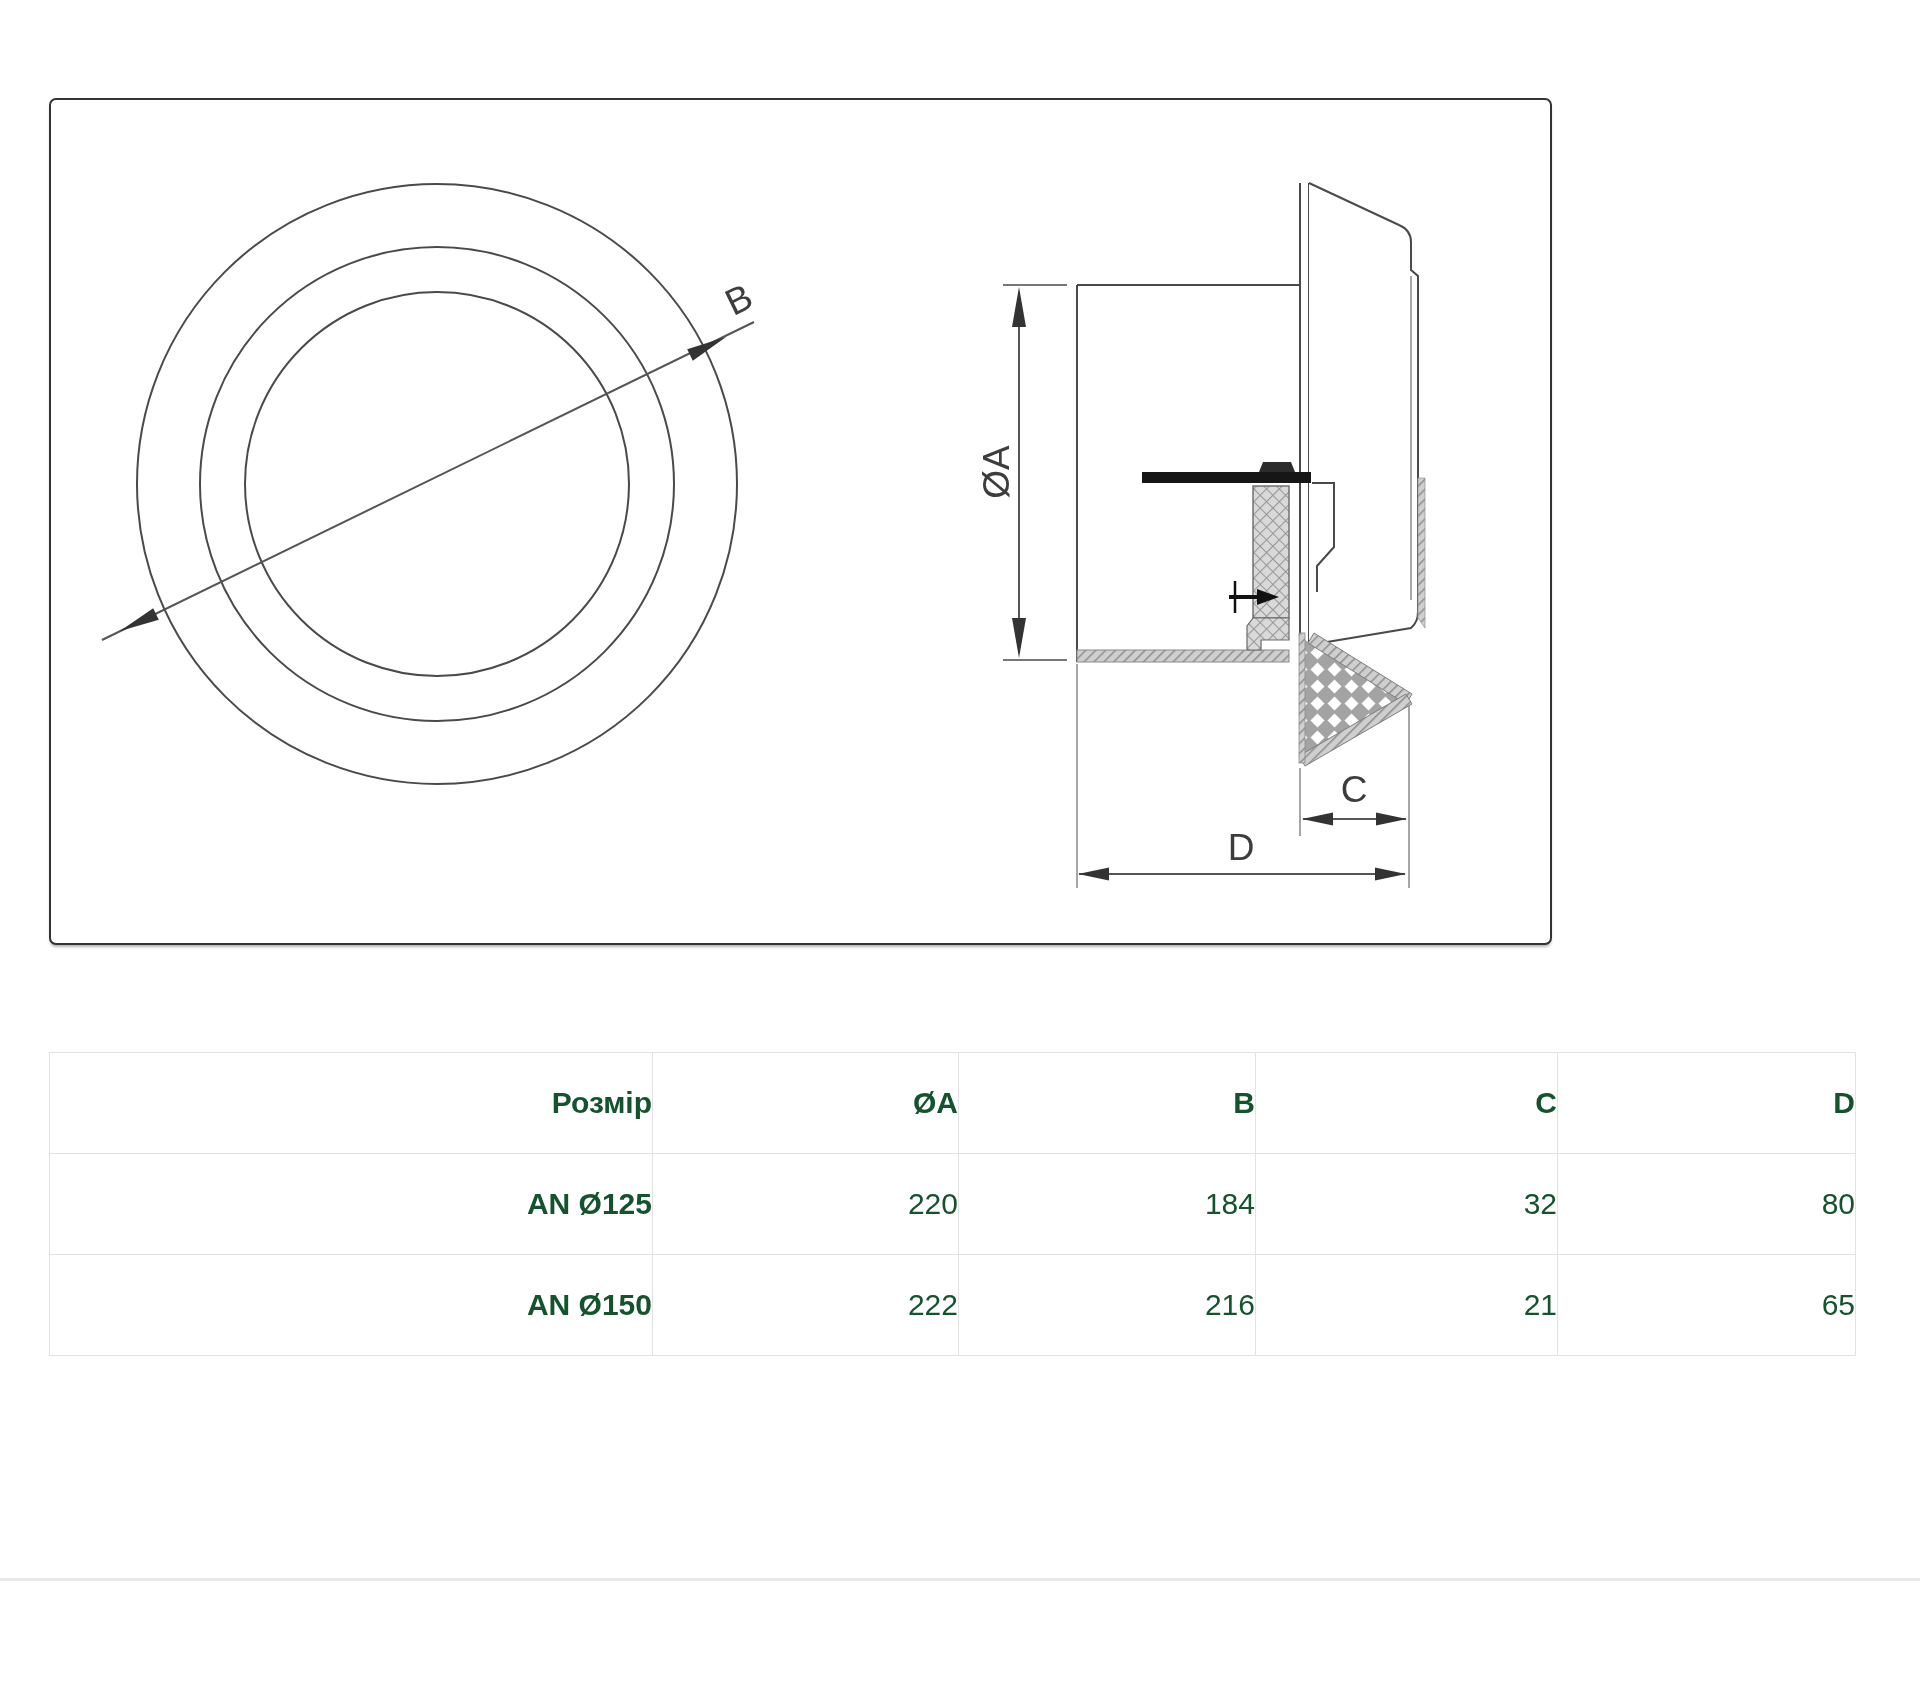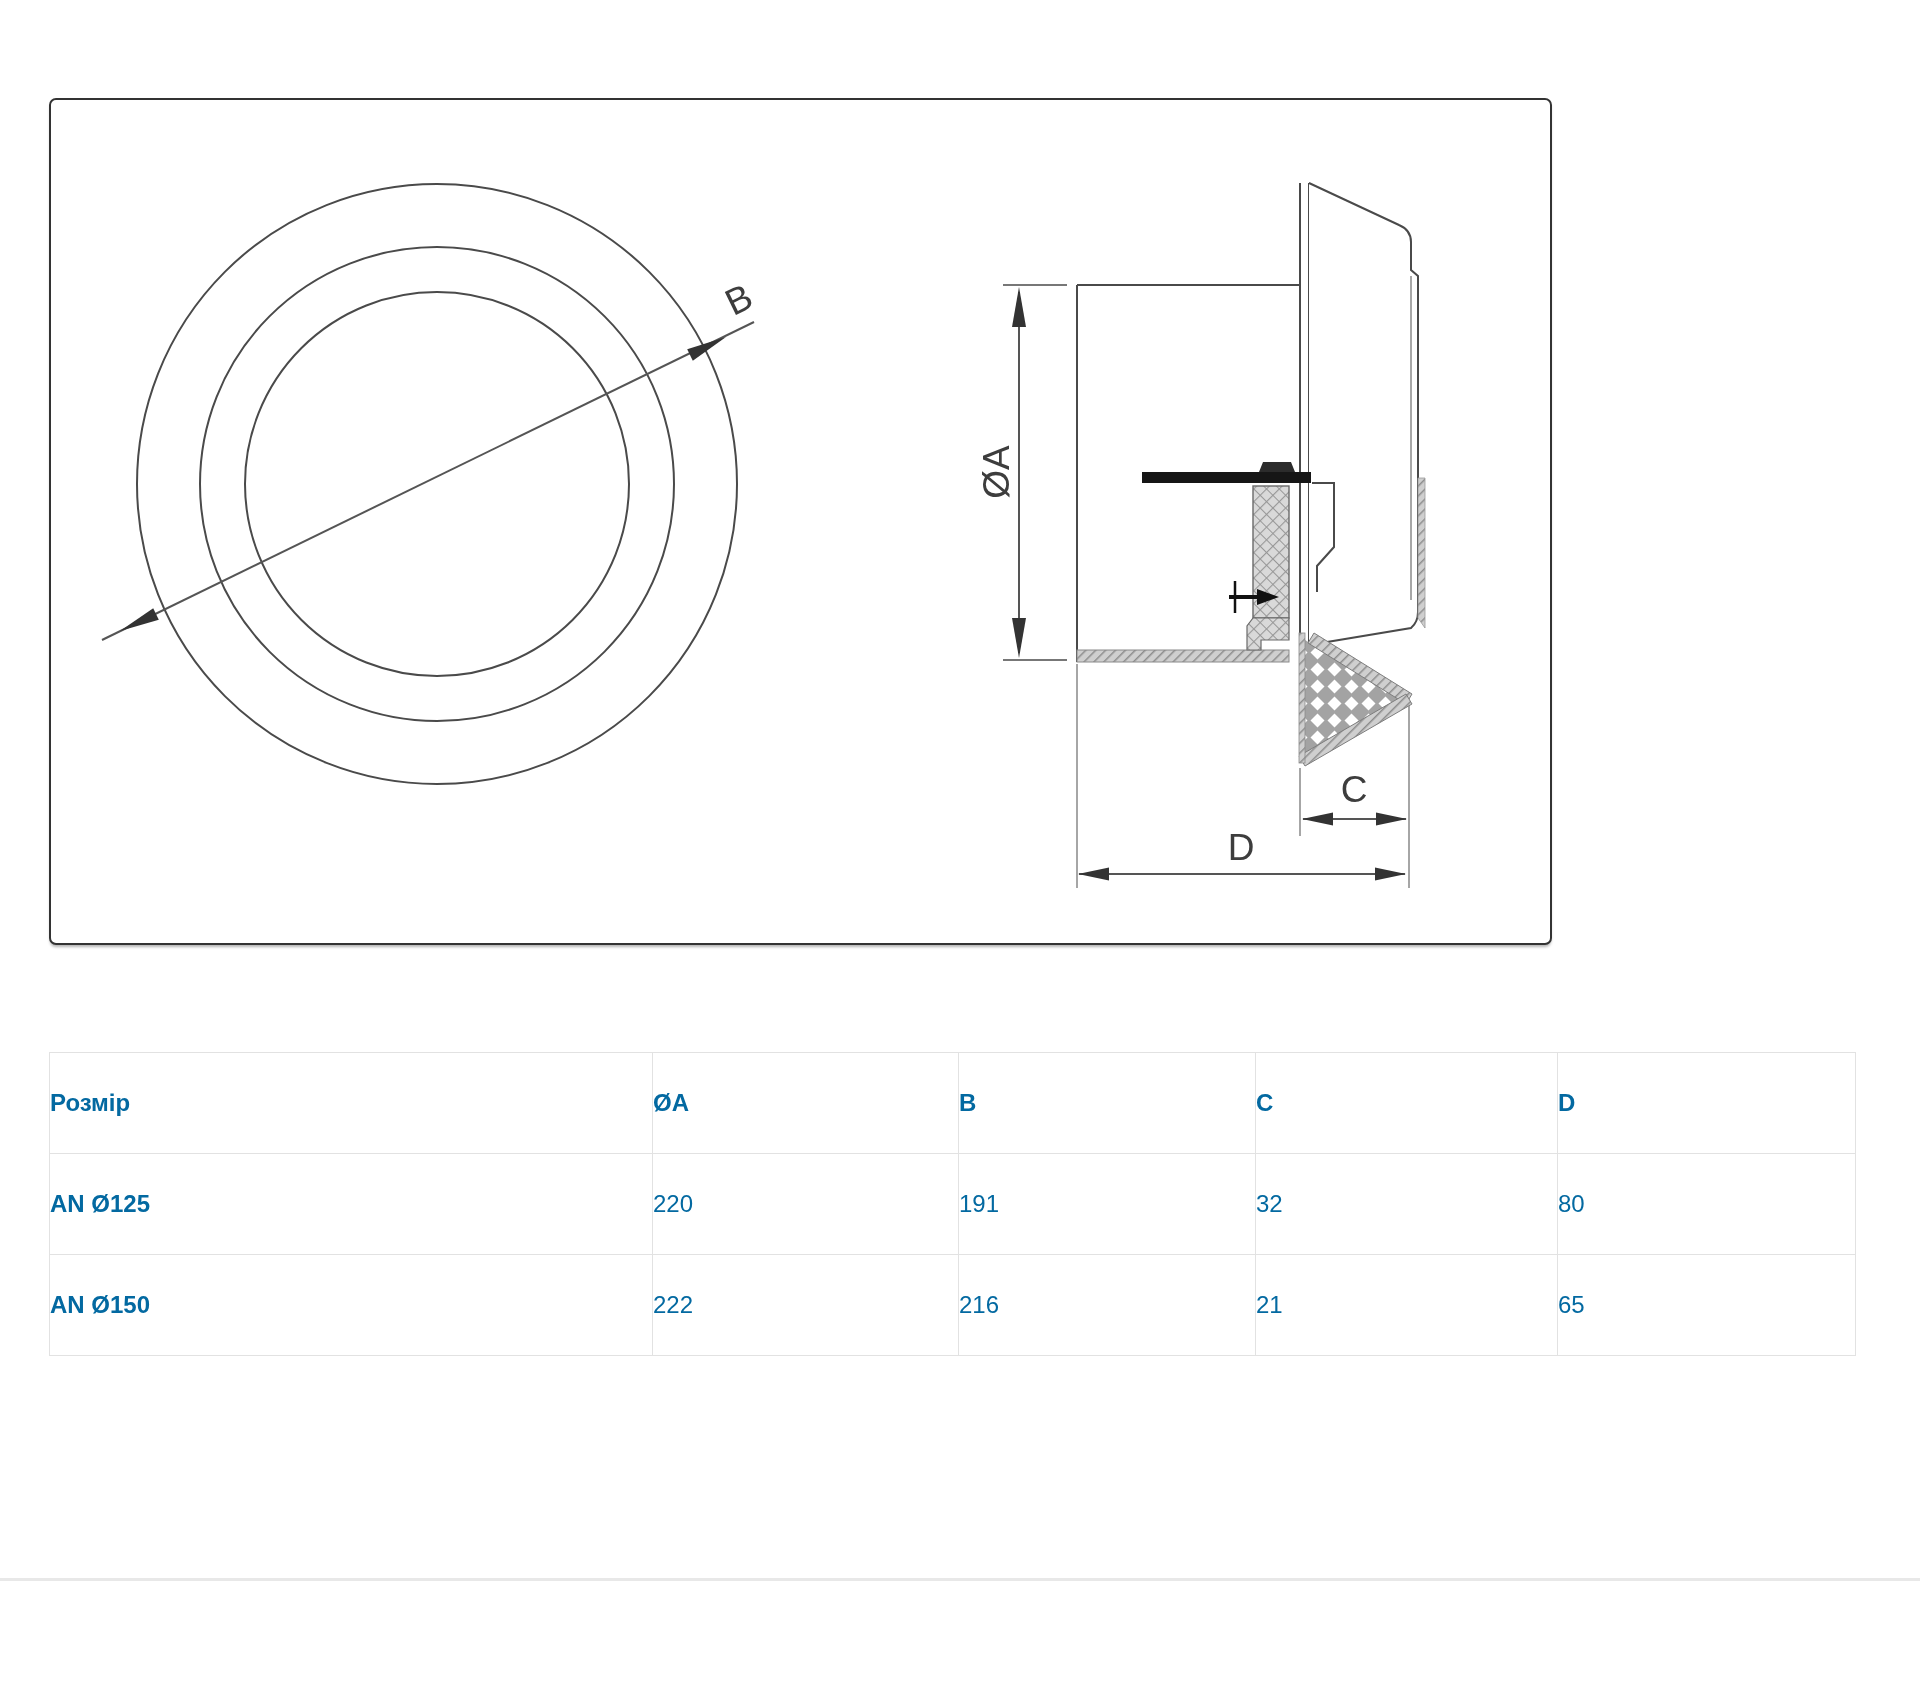--- a/index.html
+++ b/index.html
@@ -42,24 +42,24 @@
     left: 49px;
     top: 1052px;
     width: 1806px;
     border-collapse: collapse;
     table-layout: fixed;
     background: #ffffff;
   }
   .dims-table td, .dims-table th {
     border: 1px solid #e2e2e2;
     height: 100px;
-    text-align: left;
+    text-align: right;
     vertical-align: middle;
-    font-size: 24px;
-    color: #0369a1;
+    font-size: 30px;
+    color: #14532d;
     font-weight: 400;
     padding: 0;
   }
   .dims-table th { font-weight: 700; }
   .dims-table td.size-col { font-weight: 700; }
   .section-divider {
     position: absolute;
     left: 0;
     top: 1578px;
     width: 1920px;
@@ -189,21 +189,21 @@
       <tr>
         <th>Розмір</th>
         <th>ØA</th>
         <th>B</th>
         <th>C</th>
         <th>D</th>
       </tr>
       <tr>
         <td class="size-col">AN Ø125</td>
         <td>220</td>
-        <td>191</td>
+        <td>184</td>
         <td>32</td>
         <td>80</td>
       </tr>
       <tr>
         <td class="size-col">AN Ø150</td>
         <td>222</td>
         <td>216</td>
         <td>21</td>
         <td>65</td>
       </tr>

